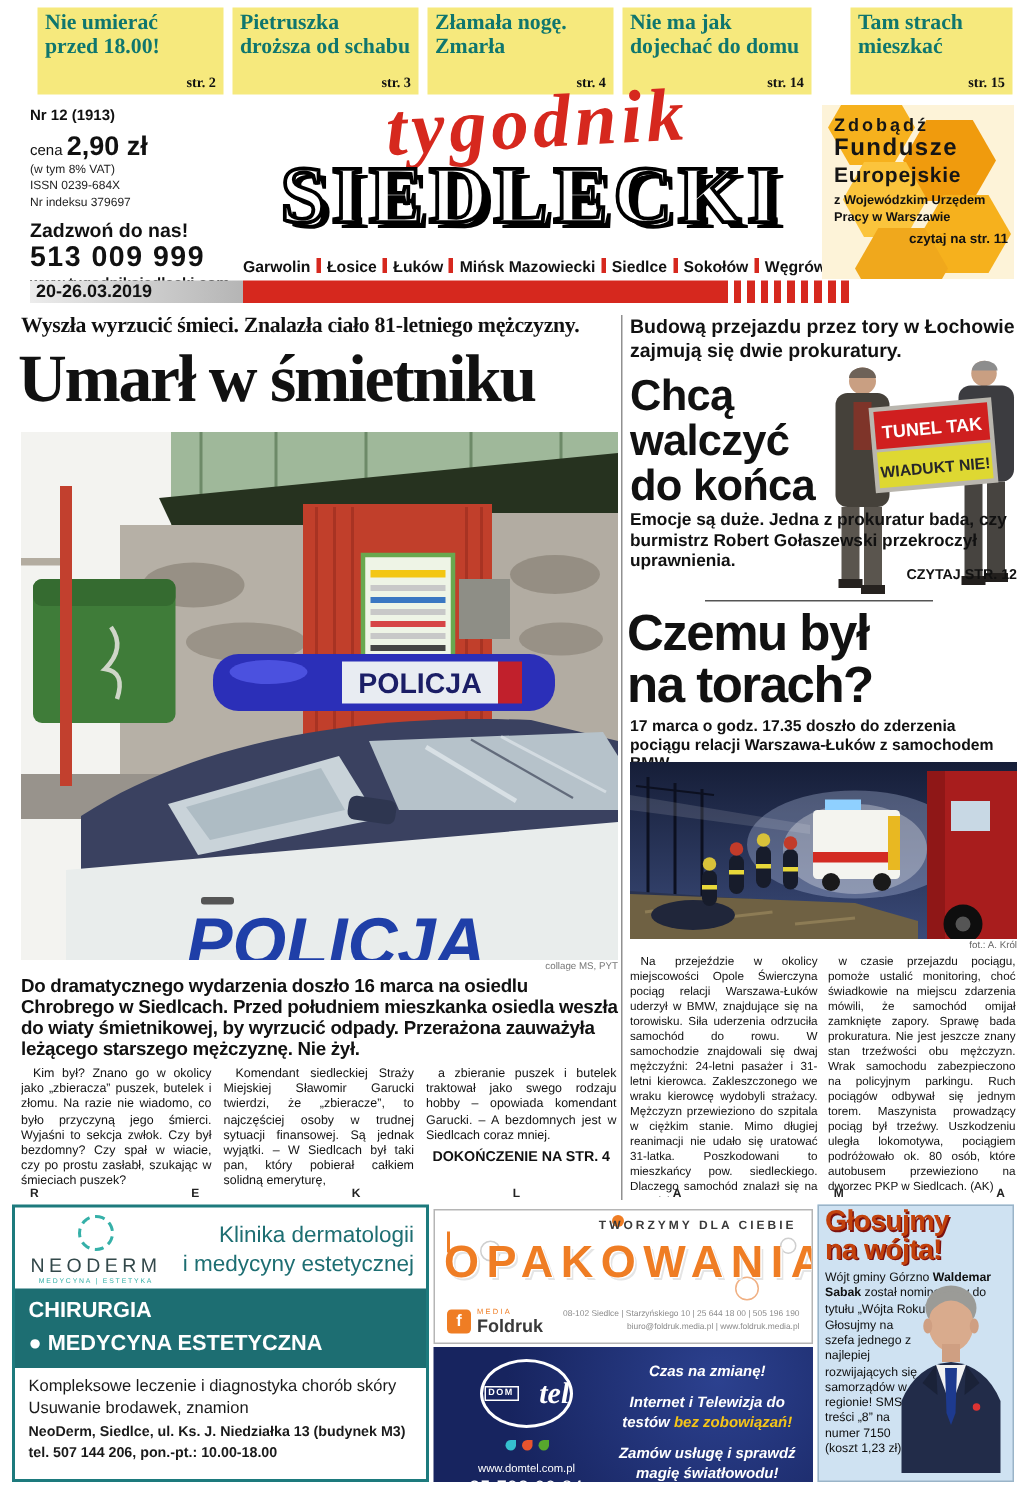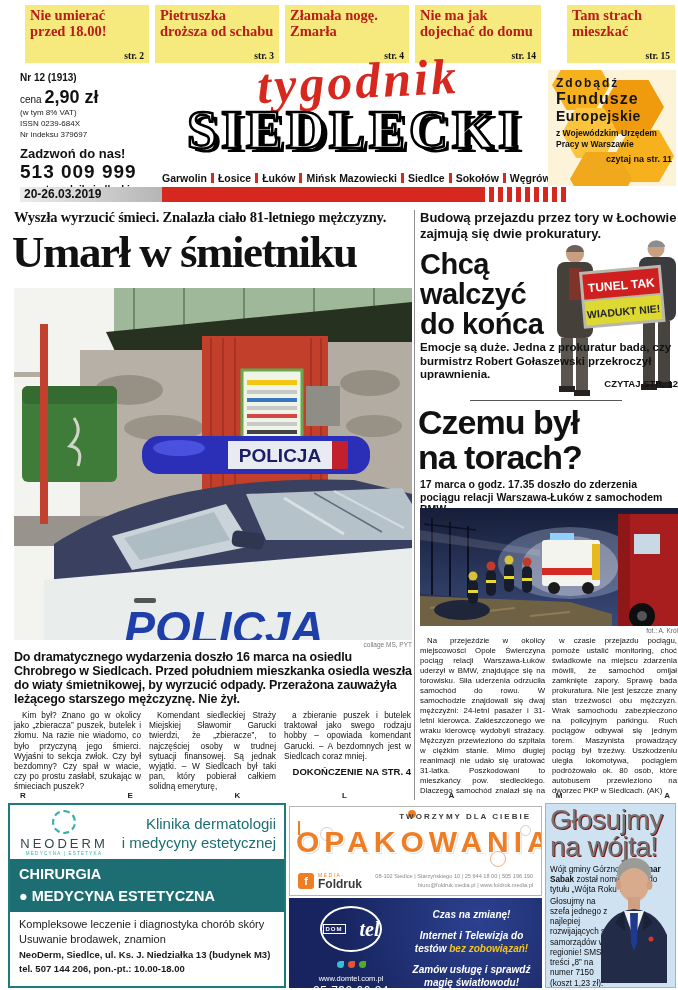--- a/index.html
+++ b/index.html
@@ -1,21 +1,21 @@
 <!DOCTYPE html>
 <html><head>
 <meta charset="utf-8">
 <style>
   html,body{margin:0;padding:0;background:#e9e9e9}
   .page{position:relative;width:678px;height:990px;background:#fff;overflow:hidden;
         font-family:"Liberation Sans",sans-serif;color:#111}
 
   
   .teaser{position:absolute;top:5px;height:58px;background:#f6e97d;padding:3px 5px;box-sizing:border-box}
-  .teaser .tt{margin:0;font-family:"Liberation Serif",serif;font-weight:700;font-size:14.5px;line-height:1.07;color:#b91c1c}
+  .teaser .tt{margin:0;font-family:"Liberation Serif",serif;font-weight:700;font-size:14.5px;line-height:1.07;color:#0f766e}
   .teaser .pg{position:absolute;right:5px;bottom:2px;font-family:"Liberation Serif",serif;font-weight:700;font-size:9.5px}
   .t0{left:25px;width:124px}.t1{left:155px;width:124px}.t2{left:285px;width:124px}
   .t3{left:415px;width:126px}.t4{left:567px;width:108px}
 
   
   .mast-left{position:absolute;left:20px;top:72px;width:142px}
   .m-issue{font-weight:700;font-size:10px}
   .m-price{margin-top:4px;font-size:10px}
   .m-price b{font-size:18px}
   .m-small{font-size:8px;color:#222;line-height:1.35}
@@ -61,21 +61,21 @@
   .kicker-main{position:absolute;left:14px;top:209px;width:400px;white-space:nowrap;
     font-family:"Liberation Serif",serif;font-weight:700;font-size:14.5px;letter-spacing:-.2px}
   .headline-main{position:absolute;left:12px;top:230px;width:402px;
     font-family:"Liberation Serif",serif;font-weight:700;font-size:45px;letter-spacing:-1.5px;line-height:1}
   .main-photo{position:absolute;left:14px;top:288px;width:398px;height:352px;overflow:hidden}
   .credit-main{position:absolute;left:14px;top:641px;width:398px;text-align:right;font-size:6.5px;color:#777}
   .lead-main{position:absolute;left:14px;top:650px;width:398px;font-weight:700;font-size:12.5px;line-height:14px;letter-spacing:-.2px}
   .cols-main{position:absolute;left:14px;top:710px;width:398px;height:88px;display:flex;gap:8px;overflow:hidden}
   .cols-main p{margin:0;width:127px;font-size:8.3px;line-height:10.2px;text-align:justify;text-indent:8px}
   .colwrap{width:127px}
-  .continuation{font-weight:700;font-size:9.5px;text-align:right;margin-top:5px}
+  .continuation{font-weight:700;font-size:9.5px;text-align:center;margin-top:5px}
 
   
   .kicker2{position:absolute;left:420px;top:210px;width:258px;font-weight:700;font-size:13px;line-height:1.2}
   .h2a{position:absolute;left:420px;width:140px;font-weight:700;font-size:29px;line-height:1;letter-spacing:-.5px}
   .photo2{position:absolute;left:545px;top:238px;width:133px;height:158px}
   .lead2{position:absolute;left:420px;top:341px;width:150px;font-weight:700;font-size:11.5px;line-height:1.18}
   .cta2{position:absolute;left:500px;top:378px;width:178px;text-align:right;font-weight:700;font-size:9.5px}
   .hdivider{position:absolute;left:470px;top:400px;width:152px;height:1px;background:#555}
 
   
@@ -134,22 +134,22 @@
   .dt-site{font-size:7.5px;margin-top:2px}
   .dt-phone{font-size:12px;margin-top:1px;letter-spacing:.5px}
   .dt-right{position:absolute;left:118px;right:6px;top:10px;text-align:center;
     font-style:italic;font-weight:700;font-size:10px;line-height:1.3}
   .dt-gap{height:8px}
   .dt-yellow{color:#f5c518}
 
   
   .ad-vote{position:absolute;left:545px;top:803px;width:131px;height:185px;background:#cfe2f2;
     border:1px solid #9ab4c8;box-sizing:border-box;overflow:hidden}
-  .vt-head{padding:2px 0 1px 4px;font-weight:400;font-size:28px;line-height:.98;letter-spacing:-.5px;
-    color:#737373;text-shadow:1px 1px 0 #7d120e}
+  .vt-head{padding:2px 0 1px 4px;font-weight:700;font-size:19px;line-height:.98;letter-spacing:-.5px;
+    color:#c2410c;text-shadow:1px 1px 0 #7d120e}
   .vt-body{padding:3px 4px 0;font-size:8.2px;line-height:1.25;color:#0e0e0e}
   .vt-name{font-weight:700}
   .vt-side{width:62px;padding:1px 0 0 4px;font-size:8.2px;line-height:1.25;color:#0e0e0e}
   .vt-photo{position:absolute;right:2px;bottom:0}
 </style>
 </head>
 <body>
 
 <div class="page">
 

